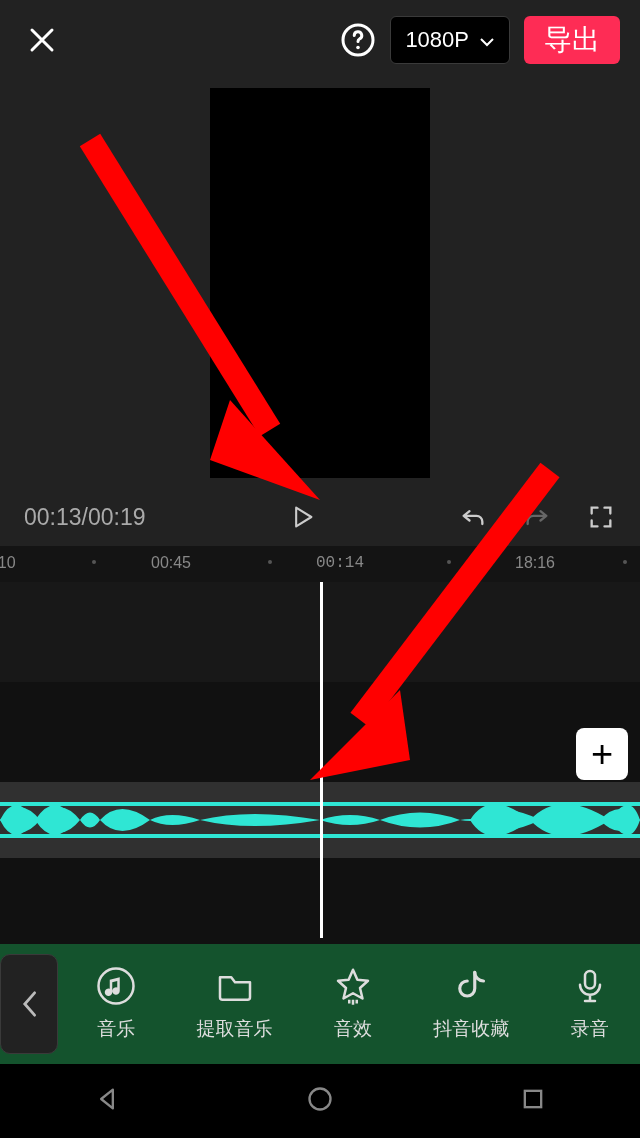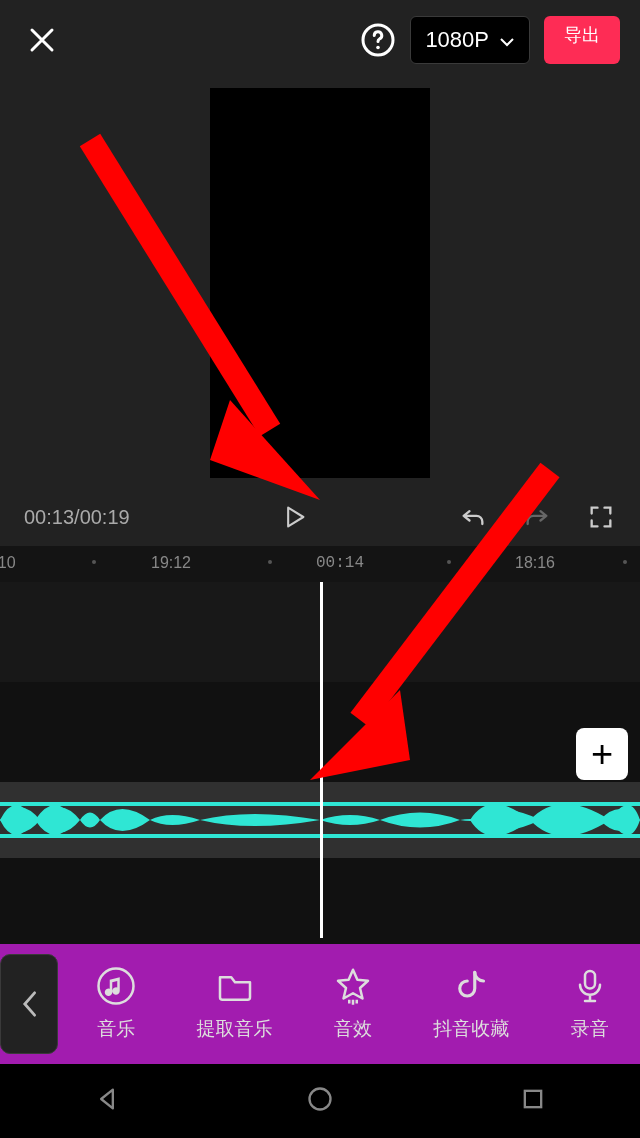--- a/index.html
+++ b/index.html
@@ -8,49 +8,49 @@
 
   
   .header { position: absolute; top: 0; left: 0; right: 0; height: 80px; display: flex; align-items: center; padding: 0 20px; }
   .close-btn { width: 44px; height: 44px; display: flex; align-items: center; justify-content: center; }
   .close-btn svg { width: 30px; height: 30px; }
   .header-spacer { flex: 1; }
   .help-btn { width: 44px; height: 44px; display: flex; align-items: center; justify-content: center; margin-right: 10px; }
   .help-btn svg { width: 36px; height: 36px; }
   .res-select { background: #000; border: 1px solid #3a3a3a; border-radius: 6px; height: 48px; padding: 0 14px; display: flex; align-items: center; margin-right: 14px; font-size: 22px; color:#fff; }
   .res-select .caret { margin-left: 10px; }
-  .export-btn { background: #fe2c55; color: #fff; border-radius: 6px; height: 48px; padding: 17px 20px; display: flex; align-items: flex-end; font-size: 18px; }
+  .export-btn { background: #fe2c55; color: #fff; border-radius: 6px; height: 48px; padding: 7px 20px; display: flex; align-items: center; font-size: 28px; }
 
   
   .preview { position: absolute; top: 88px; left: 0; right: 0; height: 390px; display: flex; justify-content: center; align-items: center; }
   .video-preview { width: 220px; height: 390px; background: #000; }
 
   
-  .playbar { position: absolute; top: 492px; left: 0; right: 0; height: 50px; display: flex; align-items: center; padding: 0 24px; color: #aaa; font-size: 20px; gap: 16px; }
+  .playbar { position: absolute; top: 492px; left: 0; right: 0; height: 50px; display: flex; align-items: center; padding: 0 24px; color: #aaa; font-size: 23px; gap: 16px; }
   .playbar .time { flex: 0 0 auto; }
   .playbar .center { flex: 1; display: flex; justify-content: center; }
   .playbar .right { flex: 0 0 auto; display: flex; gap: 34px; align-items: center; }
   .icon-btn { width: 30px; height: 30px; display: flex; align-items: center; justify-content: center; }
   .icon-btn svg { width: 28px; height: 28px; }
 
   
   .timeline-area { position: absolute; top: 546px; left: 0; right: 0; bottom: 200px; background: #111; }
   .ruler { position: relative; height: 36px; background: #141414; color: #888; font-size: 16px; }
   .ruler .tick { position: absolute; top: 8px; transform: translateX(-50%); }
   .ruler .dot { position: absolute; top: 14px; width: 4px; height: 4px; background: #555; border-radius: 50%; transform: translateX(-50%); }
   .track-empty { height: 100px; background: #181818; }
   .add-clip { position: absolute; right: 12px; top: 46px; width: 52px; height: 52px; background: #fff; border-radius: 8px; display: flex; align-items: center; justify-content: center; color:#000; font-size:38px; font-weight:300; }
   .video-track { position:relative; height: 100px; background:#111;}
   .audio-track { position: relative; height: 76px; background: #303030; display:flex; align-items:center; }
   .waveform { position: absolute; left: 0; right: 0; top: 50%; transform: translateY(-50%); height: 60px; }
   .below-track { background:#111; height: 200px;}
   .playhead { position: absolute; left: 320px; top: 36px; bottom: 0; width: 3px; background: #fff; z-index: 5; }
 
   
-  .toolbar { position: absolute; left: 0; right: 0; bottom: 74px; height: 120px; background: #a21caf; display: flex; align-items: center; padding: 0 0; }
+  .toolbar { position: absolute; left: 0; right: 0; bottom: 74px; height: 120px; background: #14532d; display: flex; align-items: center; padding: 0 0; }
   .back-box { width: 58px; height: 100px; border:1px solid #3a3a3a; background:#222; border-radius: 10px; display:flex; align-items:center; justify-content:center; margin-right:8px;}
   .back-box svg{width:18px;height:28px;}
   .tool-items { flex: 1; display: flex; justify-content: space-around; }
   .tool-item { display: flex; flex-direction: column; align-items: center; gap: 10px; color: #ddd; font-size: 19px; }
   .tool-item .tool-icon { width: 40px; height: 40px; display: flex; align-items: center; justify-content: center; }
   .tool-item svg { width: 40px; height: 40px; }
 
   
   .navbar { position: absolute; left: 0; right: 0; bottom: 0; height: 74px; background: #000; display: flex; align-items: center; justify-content: space-around; }
   .navbar svg { width: 28px; height: 28px; fill: none; stroke: #888; stroke-width: 2; }
@@ -124,21 +124,21 @@
         <svg viewBox="0 0 24 24">
             <path d="M4 9V4h5 M20 9V4h-5 M4 15v5h5 M20 15v5h-5" fill="none" stroke="#ccc" stroke-width="2" stroke-linecap="round"></path>
           </svg>
       </div>
     </div>
   </div>
 
   <div class="timeline-area">
     <div class="ruler" id="ruler">
         <span class="tick" style="left: 0px;">0:10</span>
-        <span class="tick" style="left: 171px;">19:12</span>
+        <span class="tick" style="left: 171px;">00:45</span>
         <span class="tick" style="left: 340px; font-family: Liberation Mono, monospace;">00:14</span>
         <span class="tick" style="left: 535px;">18:16</span>
         <span class="dot" style="left: 94px;"></span>
         <span class="dot" style="left: 270px;"></span>
         <span class="dot" style="left: 449px;"></span>
         <span class="dot" style="left: 625px;"></span>
       </div>
     <div class="track-empty"></div>
     <div class="video-track">
       <div class="add-clip">

